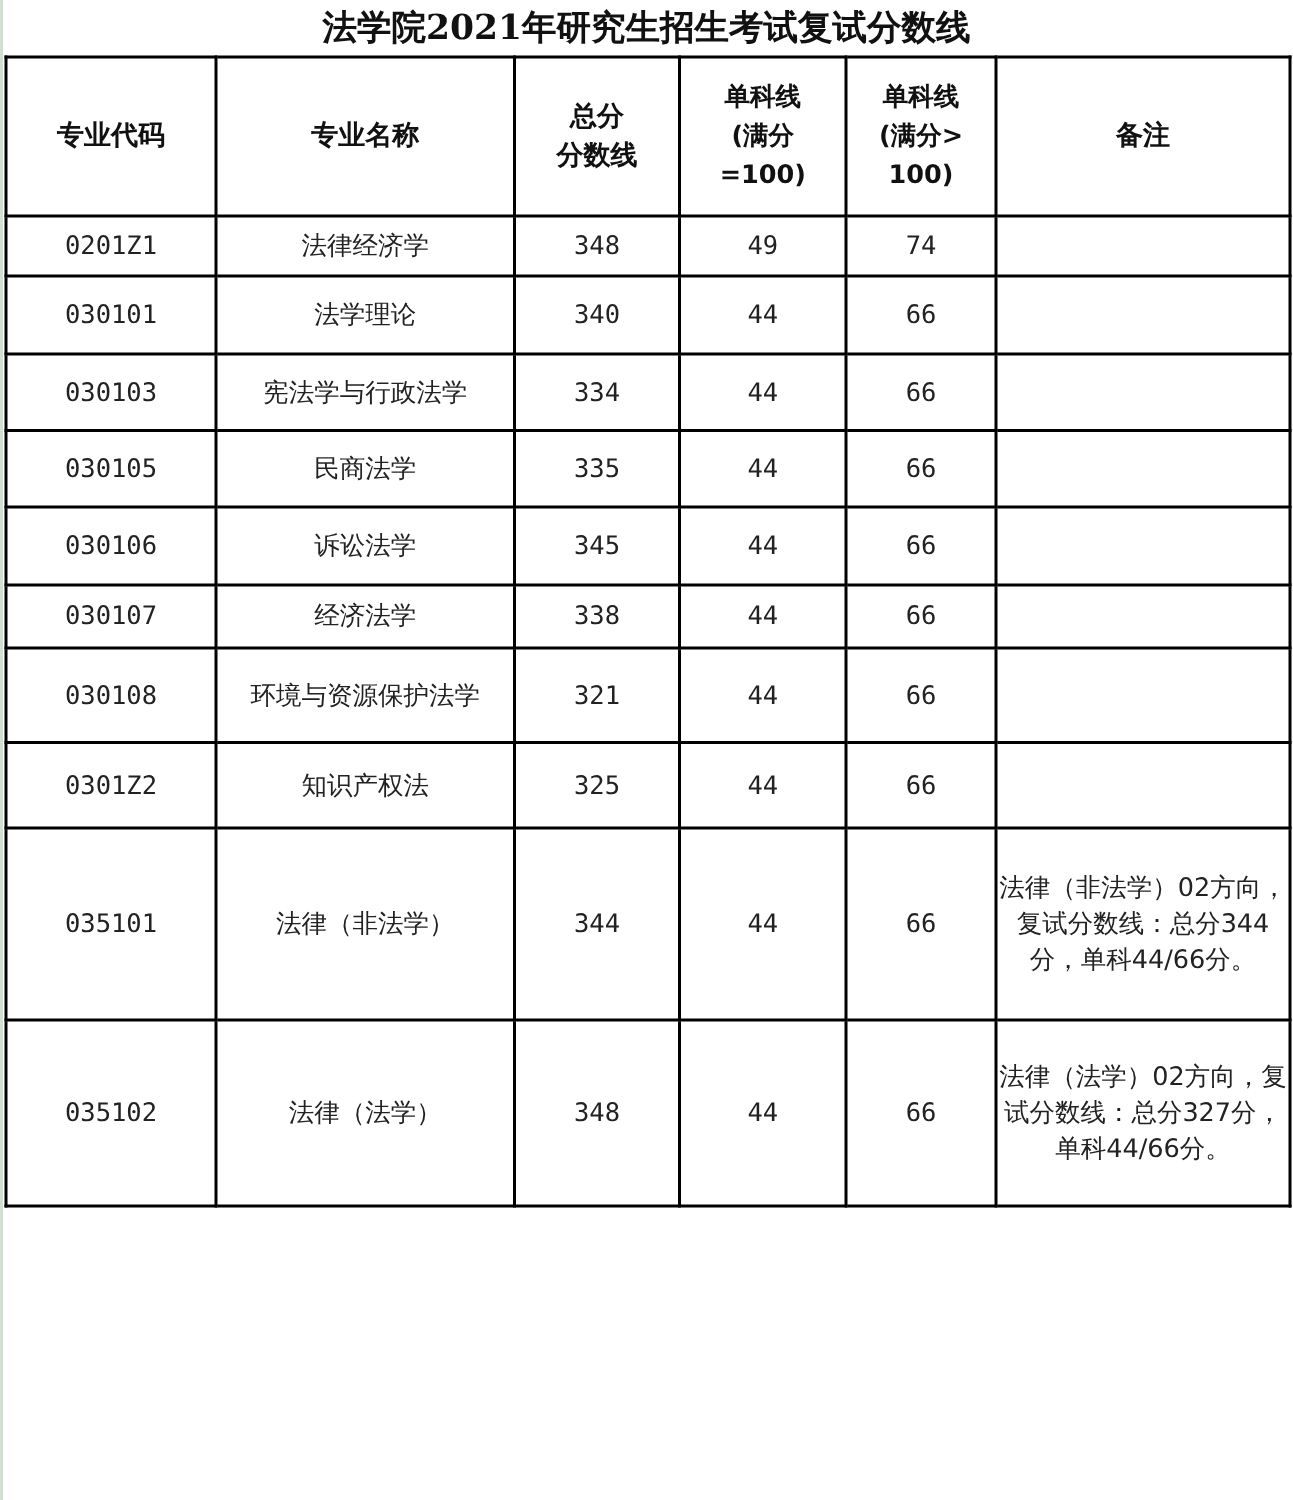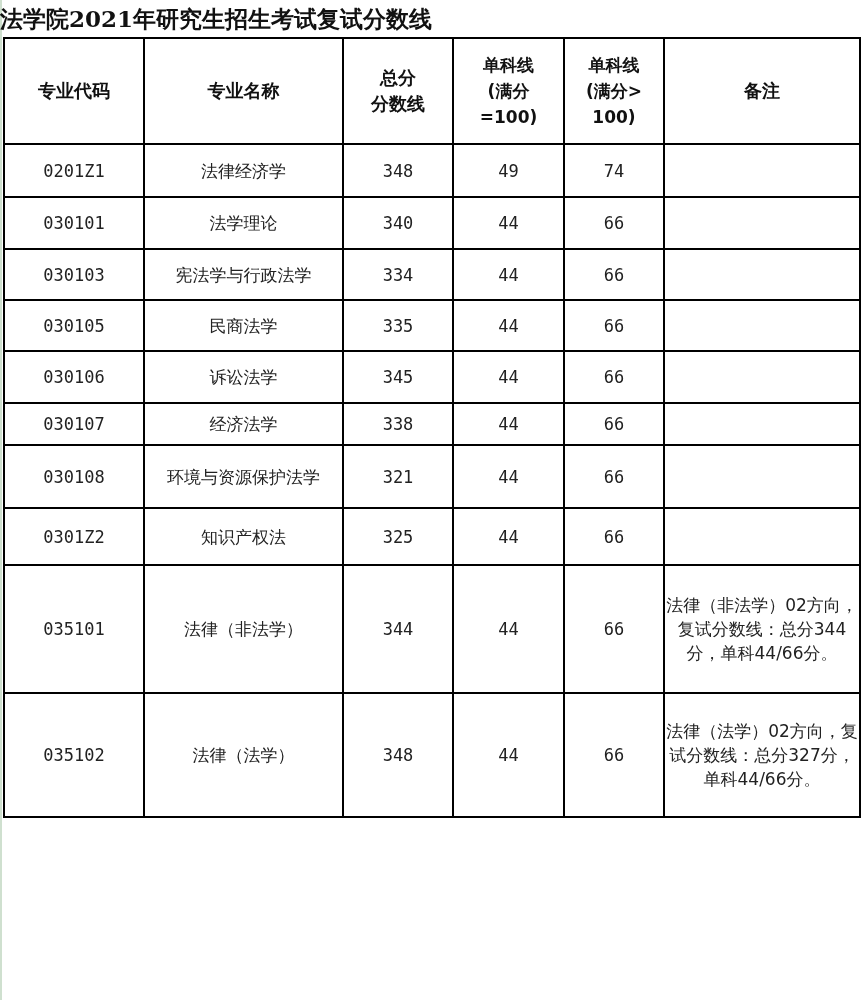--- a/index.html
+++ b/index.html
@@ -21,20 +21,21 @@
     top: 0;
     width: 2px;
     height: 1000px;
     background: #cfe0cf;
   }
   .title {
     position: absolute;
     left: 0;
     top: 4px;
     width: 862px;
+    text-align: center;
     font-family: "DejaVu Serif", "Liberation Serif", serif;
     font-weight: bold;
     font-size: 23px;
     line-height: 30px;
     letter-spacing: 0px;
   }
   table.scores {
     position: absolute;
     left: 3px;
     top: 37px;
@@ -102,21 +103,21 @@
       <th style="white-space:pre-line;font-size:17px">单科线
 (满分
 =100)</th>
       <th style="white-space:pre-line;font-size:17px">单科线
 (满分&gt;
 100)</th>
       <th style="white-space:pre-line">备注</th>
     </tr>
   </thead>
   <tbody id="tbody">
-      <tr style="height: 53px; padding-left: 32px;">
+      <tr style="height: 40px; padding-left: 32px;">
     <td class="code">0201Z1</td>
     <td class="name">法律经济学</td>
     <td class="num">348</td>
     <td class="num">49</td>
     <td class="num">74</td>
     <td class="note"></td>
   </tr>
       <tr style="height: 52px;">
     <td class="code">030101</td>
     <td class="name">法学理论</td>

